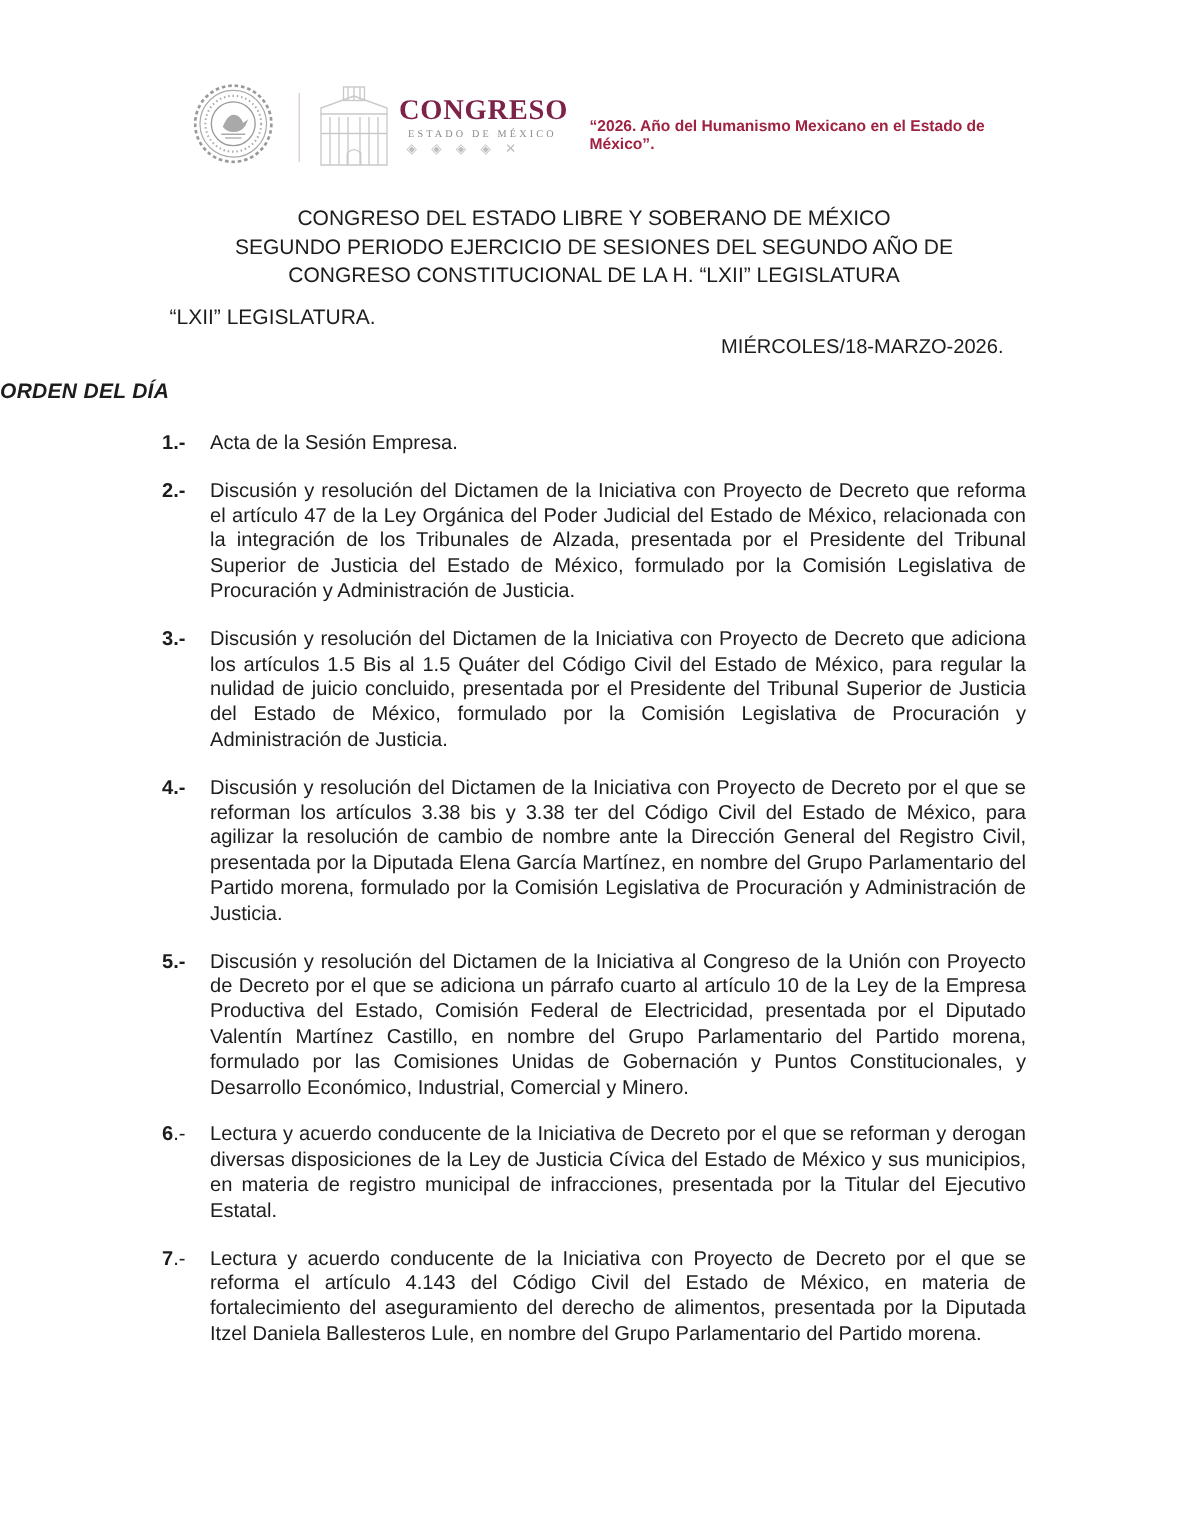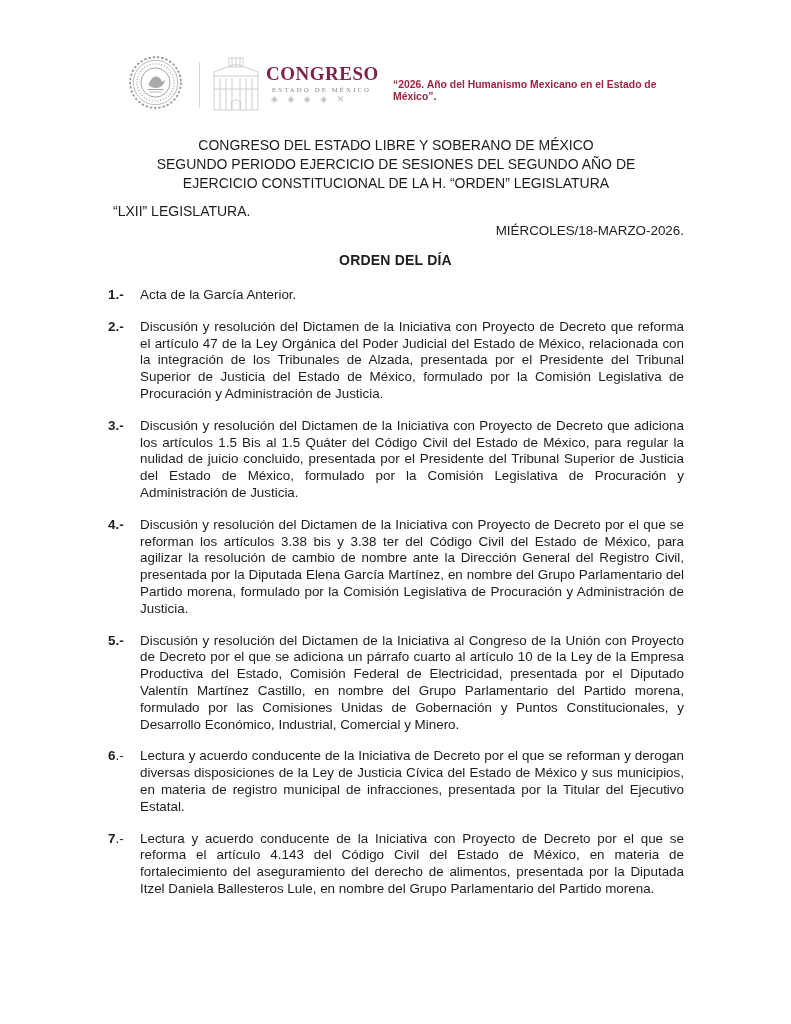--- a/index.html
+++ b/index.html
@@ -51,27 +51,28 @@
   
   .doc-title {
     position: absolute; top: 136px; left: 108px; right: 107px;
     text-align: center; font-weight: normal; font-size: 14px; line-height: 19px;
   }
   .legislature-label {
     position: absolute; top: 203px; left: 113px;
     font-weight: normal; font-size: 14px;
   }
   .session-date {
-    position: absolute; top: 223px; right: 107px;
+    position: absolute; top: 223px; right: 122px;
     font-size: 13.4px; text-align: right;
   }
   .agenda-heading {
     position: absolute; top: 252px; left: 0; right: 0;
-    text-align: center; font-weight: bold; font-size: 14px;
+    text-align: left; font-weight: bold; font-size: 14px;
     letter-spacing: 0.2px;
+    font-style: italic;
   }
 
   
   .agenda-items {
     position: absolute; top: 287px; left: 108px; width: 576px;
   }
   .agenda-item {
     position: relative; padding-left: 32px;
     font-size: 13.4px; line-height: 16.8px;
     text-align: justify; margin-bottom: 15px;
@@ -128,31 +129,31 @@
       <div class="brand-subtitle">ESTADO DE MÉXICO</div>
       <div class="brand-glyphs">◈ ◈ ◈ ◈ ✕</div>
     </div>
 
     <div class="tagline">“2026. Año del Humanismo Mexicano en el Estado de México”.</div>
   </div>
 
   <div class="doc-title">
     <div>CONGRESO DEL ESTADO LIBRE Y SOBERANO DE MÉXICO</div>
     <div>SEGUNDO PERIODO EJERCICIO DE SESIONES DEL SEGUNDO AÑO DE</div>
-    <div>EJERCICIO CONSTITUCIONAL DE LA H. “ORDEN” LEGISLATURA</div>
+    <div>CONGRESO CONSTITUCIONAL DE LA H. “LXII” LEGISLATURA</div>
   </div>
 
   <div class="legislature-label">“LXII” LEGISLATURA.</div>
   <div class="session-date">MIÉRCOLES/18-MARZO-2026.</div>
   <div class="agenda-heading">ORDEN DEL DÍA</div>
 
   <div class="agenda-items">
   <div class="agenda-item">
     <span class="item-number"><span class="num-bold">1.-</span><span class="num-rest"></span></span>
-    <span class="item-body"><span>Acta de la García Anterior.</span></span>
+    <span class="item-body"><span>Acta de la Sesión Empresa.</span></span>
   </div>
 
   <div class="agenda-item">
     <span class="item-number"><span class="num-bold">2.-</span><span class="num-rest"></span></span>
     <span class="item-body"><span>Discusión y resolución del </span><span class="seg-bold">Dictamen</span><span> de la </span><span class="seg-bold">Iniciativa</span><span> con Proyecto de Decreto que reforma el artículo 47 de la </span><span class="seg-bold">Ley Orgánica del Poder Judicial del Estado de México</span><span>, relacionada con la integración de los Tribunales de Alzada, presentada por el Presidente del Tribunal Superior de Justicia del Estado de México, formulado por la Comisión Legislativa de Procuración y Administración de Justicia.</span></span>
   </div>
 
   <div class="agenda-item">
     <span class="item-number"><span class="num-bold">3.-</span><span class="num-rest"></span></span>
     <span class="item-body"><span>Discusión y resolución del </span><span class="seg-bold">Dictamen</span><span> de la </span><span class="seg-bold">Iniciativa</span><span> con Proyecto de Decreto que adiciona los artículos 1.5 Bis al 1.5 Quáter del </span><span class="seg-bold">Código Civil del Estado de México</span><span>, para regular la nulidad de juicio concluido, presentada por el Presidente del Tribunal Superior de Justicia del Estado de México, formulado por la Comisión Legislativa de Procuración y Administración de Justicia.</span></span>

